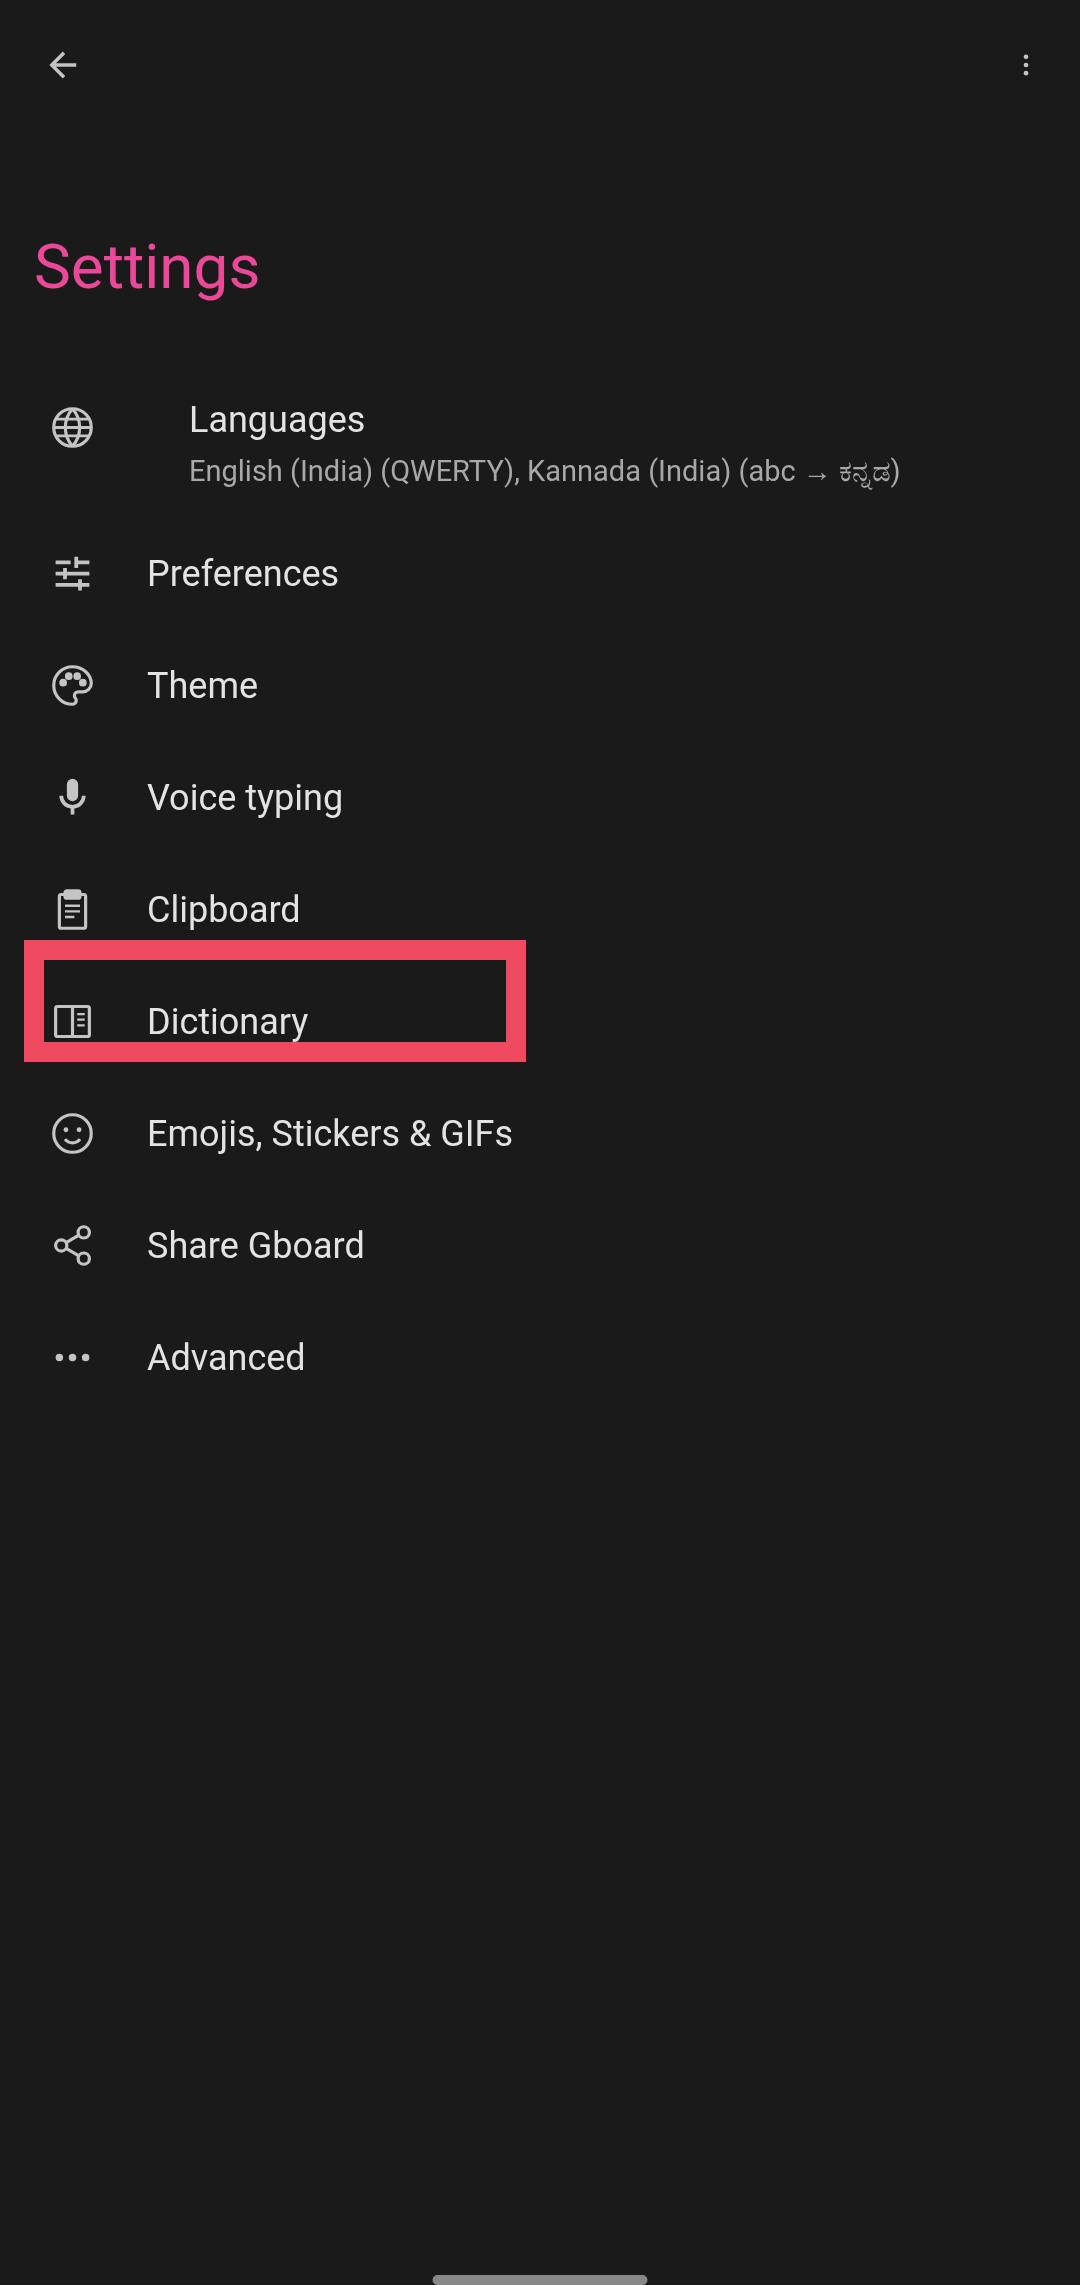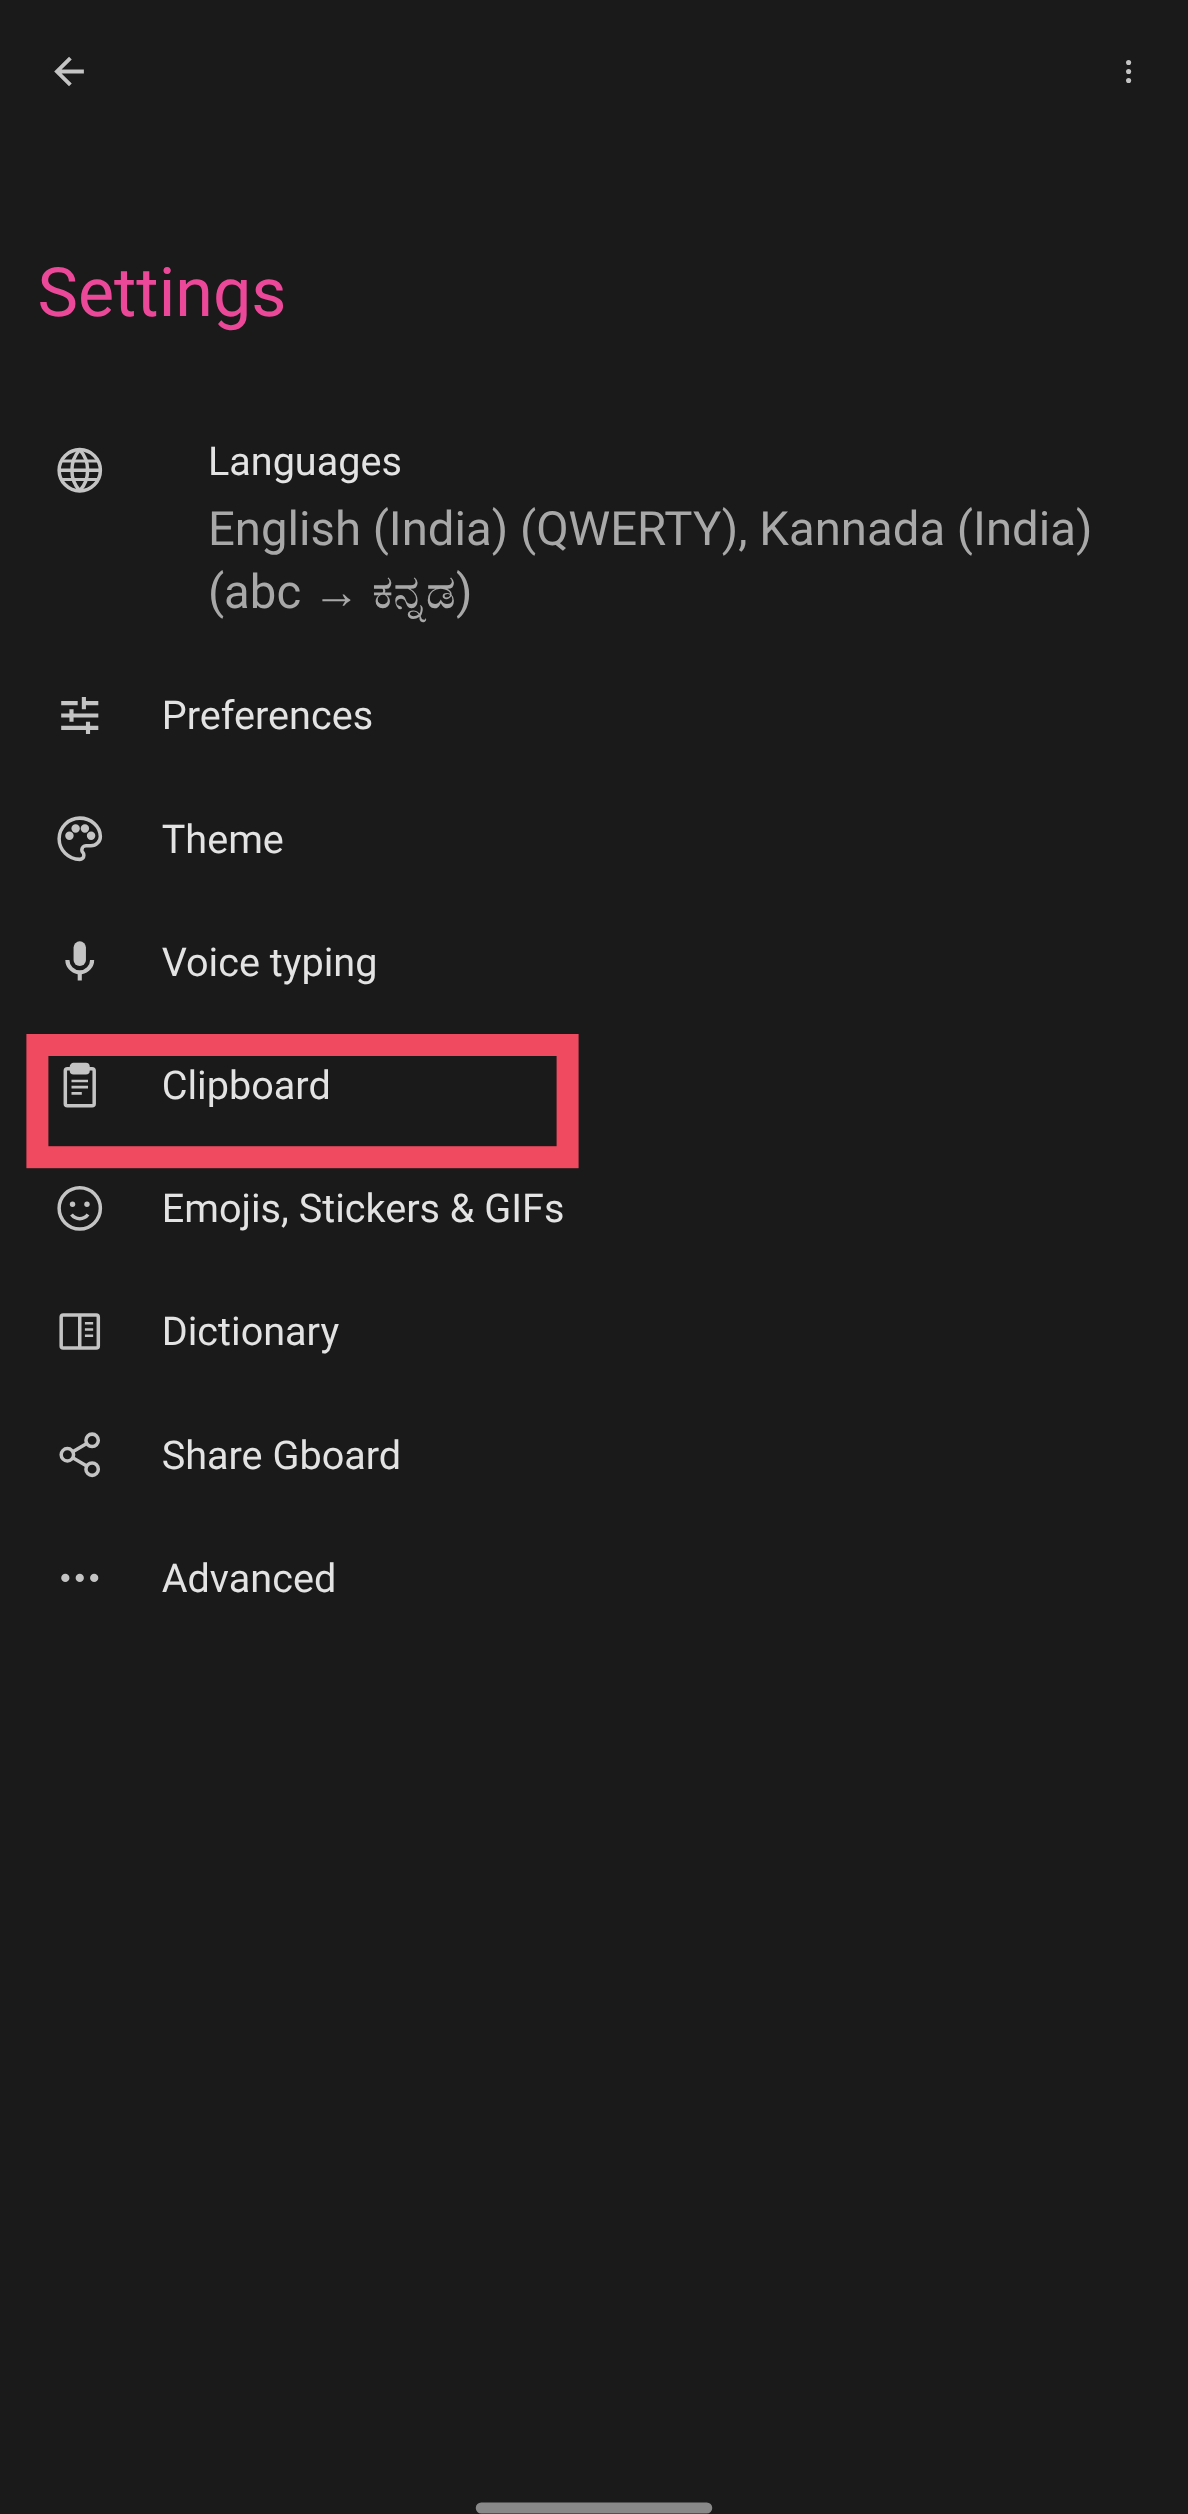--- a/index.html
+++ b/index.html
@@ -87,21 +87,21 @@
       flex-direction: column;
       flex: 1;
     }
     .item-label {
       font-size: 36px;
       font-weight: 400;
       color: #e3e3e3;
       line-height: 1.3;
     }
     .item-subtitle {
-      font-size: 43px;
+      font-size: 29px;
       color: #a8a8a8;
       margin-top: 8px;
       line-height: 1.35;
     }
     .highlight {
       position: absolute;
       border: 20px solid #ef4a5f;
       pointer-events: none;
       z-index: 10;
     }
@@ -205,47 +205,47 @@
       </svg>
     </div>
     <div class="item-text">
       <span class="item-label">Clipboard</span>
     </div>
   </div>
 
   <div class="list-item">
     <div class="icon-container">
       <svg viewBox="0 0 24 24" fill="none" stroke="currentColor" stroke-width="1.7">
+        <rect x="3" y="4" width="18" height="16" rx="1"></rect>
+        <path d="M12 4v16"></path>
+        <path d="M14.5 8h4M14.5 11h4M14.5 14h4" stroke-width="1.2"></path>
+      </svg>
+    </div>
+    <div class="item-text">
+      <span class="item-label">Dictionary</span>
+    </div>
+  </div>
+
+  <div class="list-item">
+    <div class="icon-container">
+      <svg viewBox="0 0 24 24" fill="none" stroke="currentColor" stroke-width="1.7">
         <circle cx="12" cy="12" r="10"></circle>
         <circle cx="8.5" cy="10" r="1.3" fill="currentColor" stroke="none"></circle>
         <circle cx="15.5" cy="10" r="1.3" fill="currentColor" stroke="none"></circle>
         <path d="M8 15s1.5 2 4 2 4-2 4-2"></path>
       </svg>
     </div>
     <div class="item-text">
       <span class="item-label">Emojis, Stickers &amp; GIFs</span>
     </div>
   </div>
 
   <div class="list-item">
     <div class="icon-container">
       <svg viewBox="0 0 24 24" fill="none" stroke="currentColor" stroke-width="1.7">
-        <rect x="3" y="4" width="18" height="16" rx="1"></rect>
-        <path d="M12 4v16"></path>
-        <path d="M14.5 8h4M14.5 11h4M14.5 14h4" stroke-width="1.2"></path>
-      </svg>
-    </div>
-    <div class="item-text">
-      <span class="item-label">Dictionary</span>
-    </div>
-  </div>
-
-  <div class="list-item">
-    <div class="icon-container">
-      <svg viewBox="0 0 24 24" fill="none" stroke="currentColor" stroke-width="1.7">
         <circle cx="18" cy="5" r="3"></circle>
           <circle cx="6" cy="12" r="3"></circle>
           <circle cx="18" cy="19" r="3"></circle>
         <path d="M8.6 10.5l6.8-4M8.6 13.5l6.8 4"></path>
       </svg>
     </div>
     <div class="item-text">
       <span class="item-label">Share Gboard</span>
     </div>
   </div>

